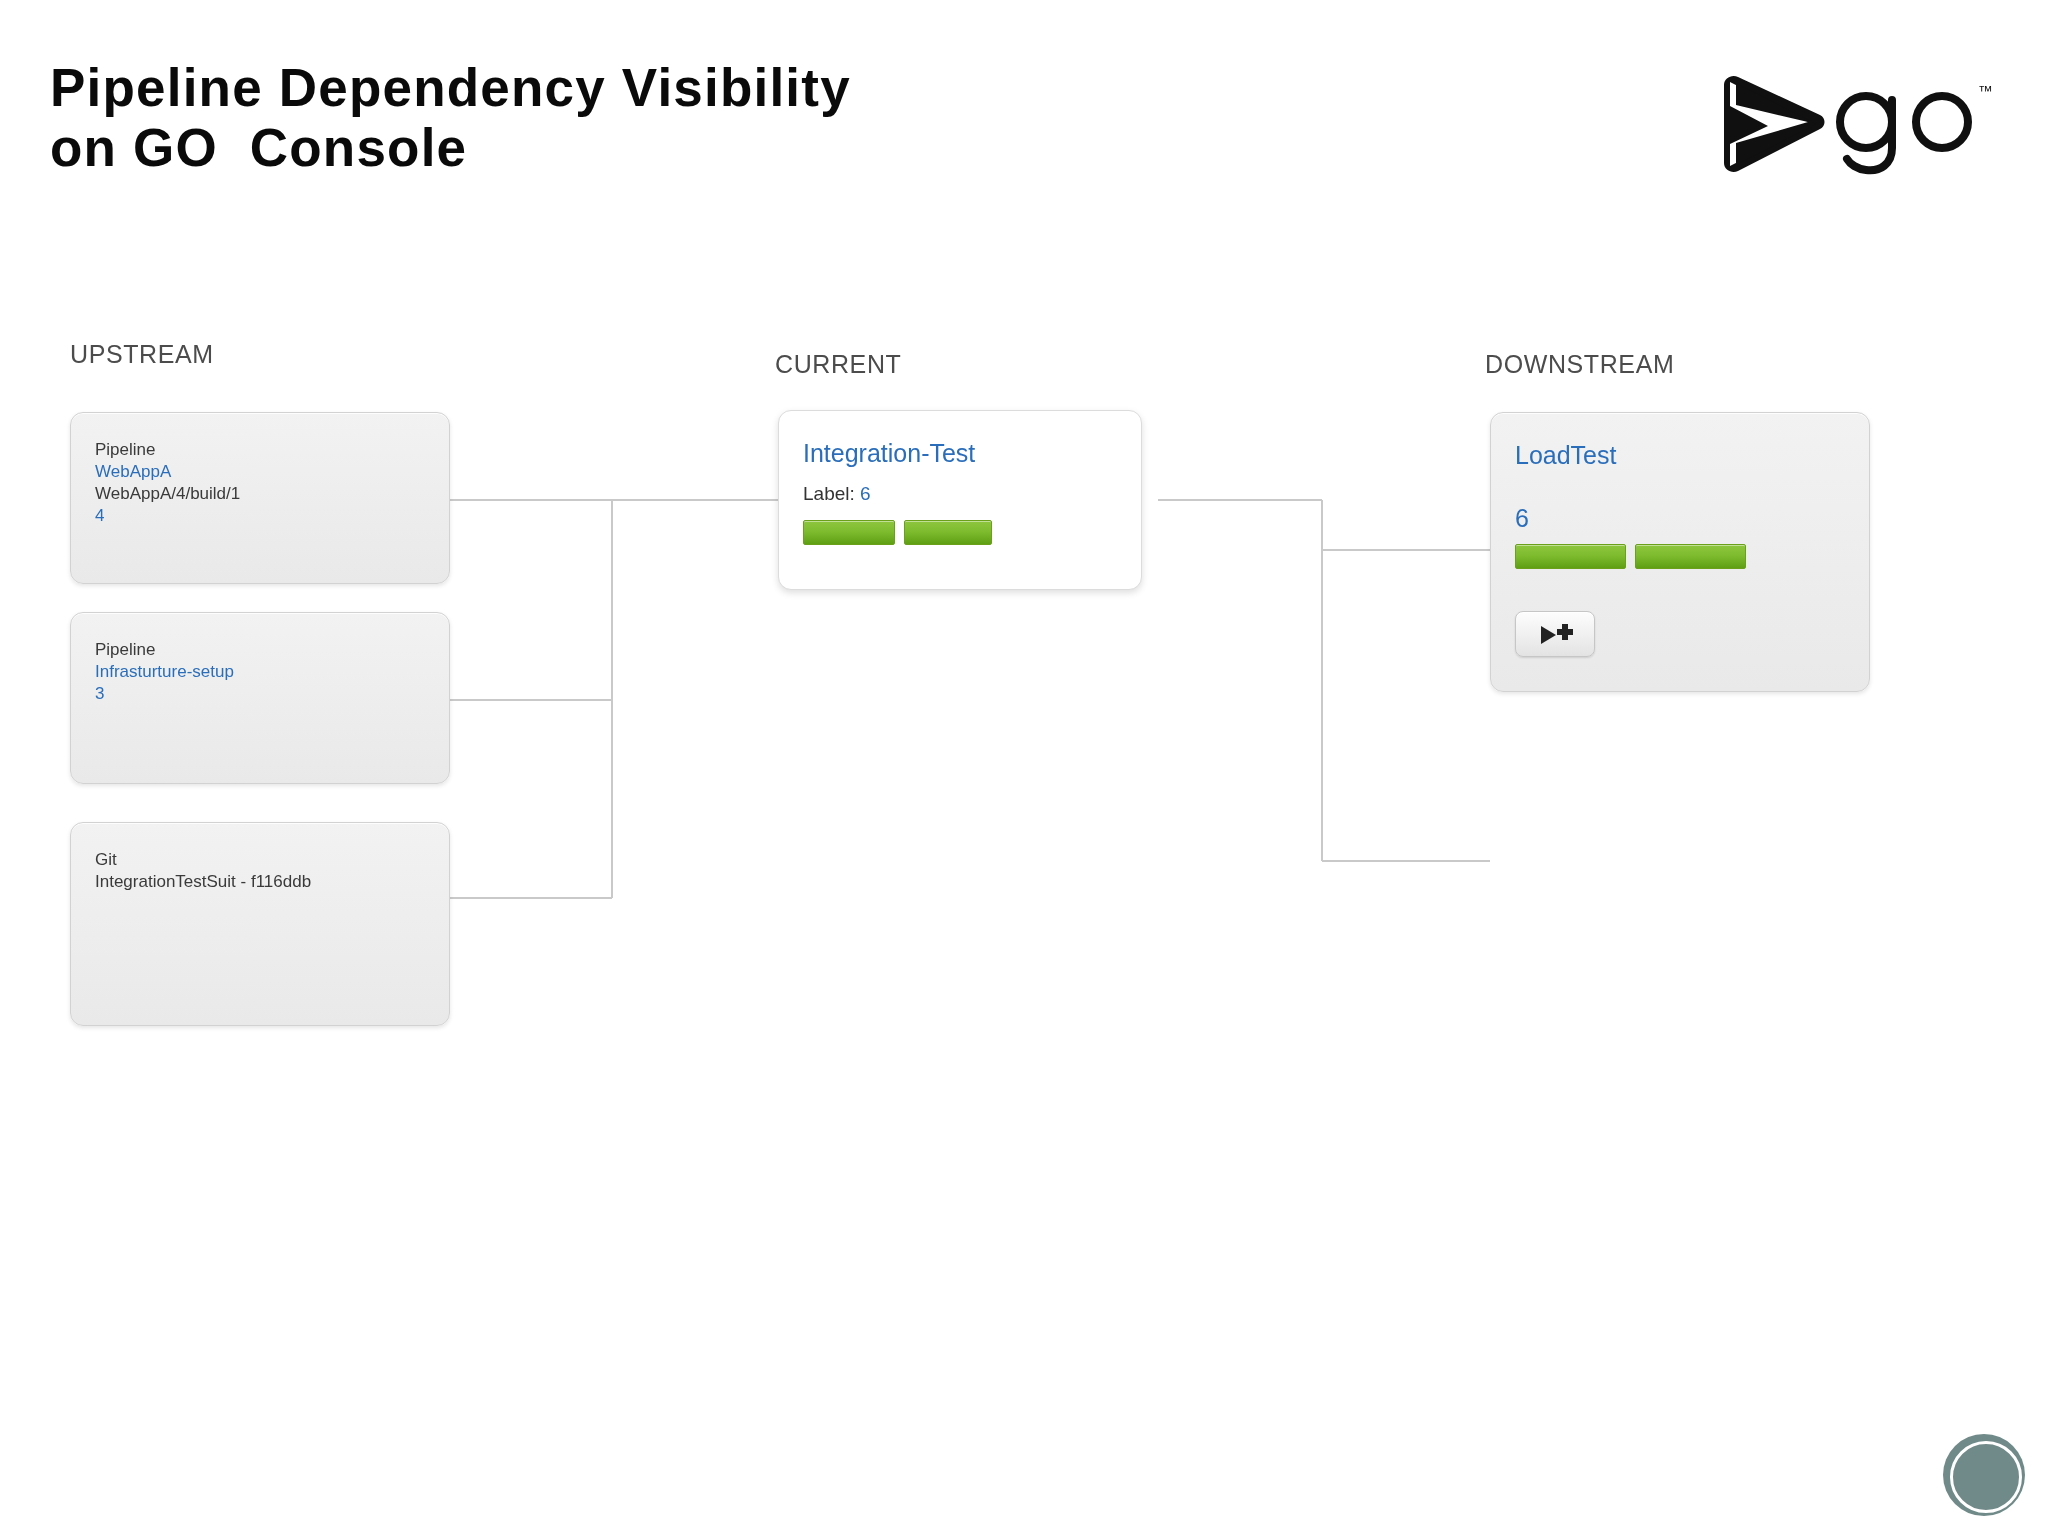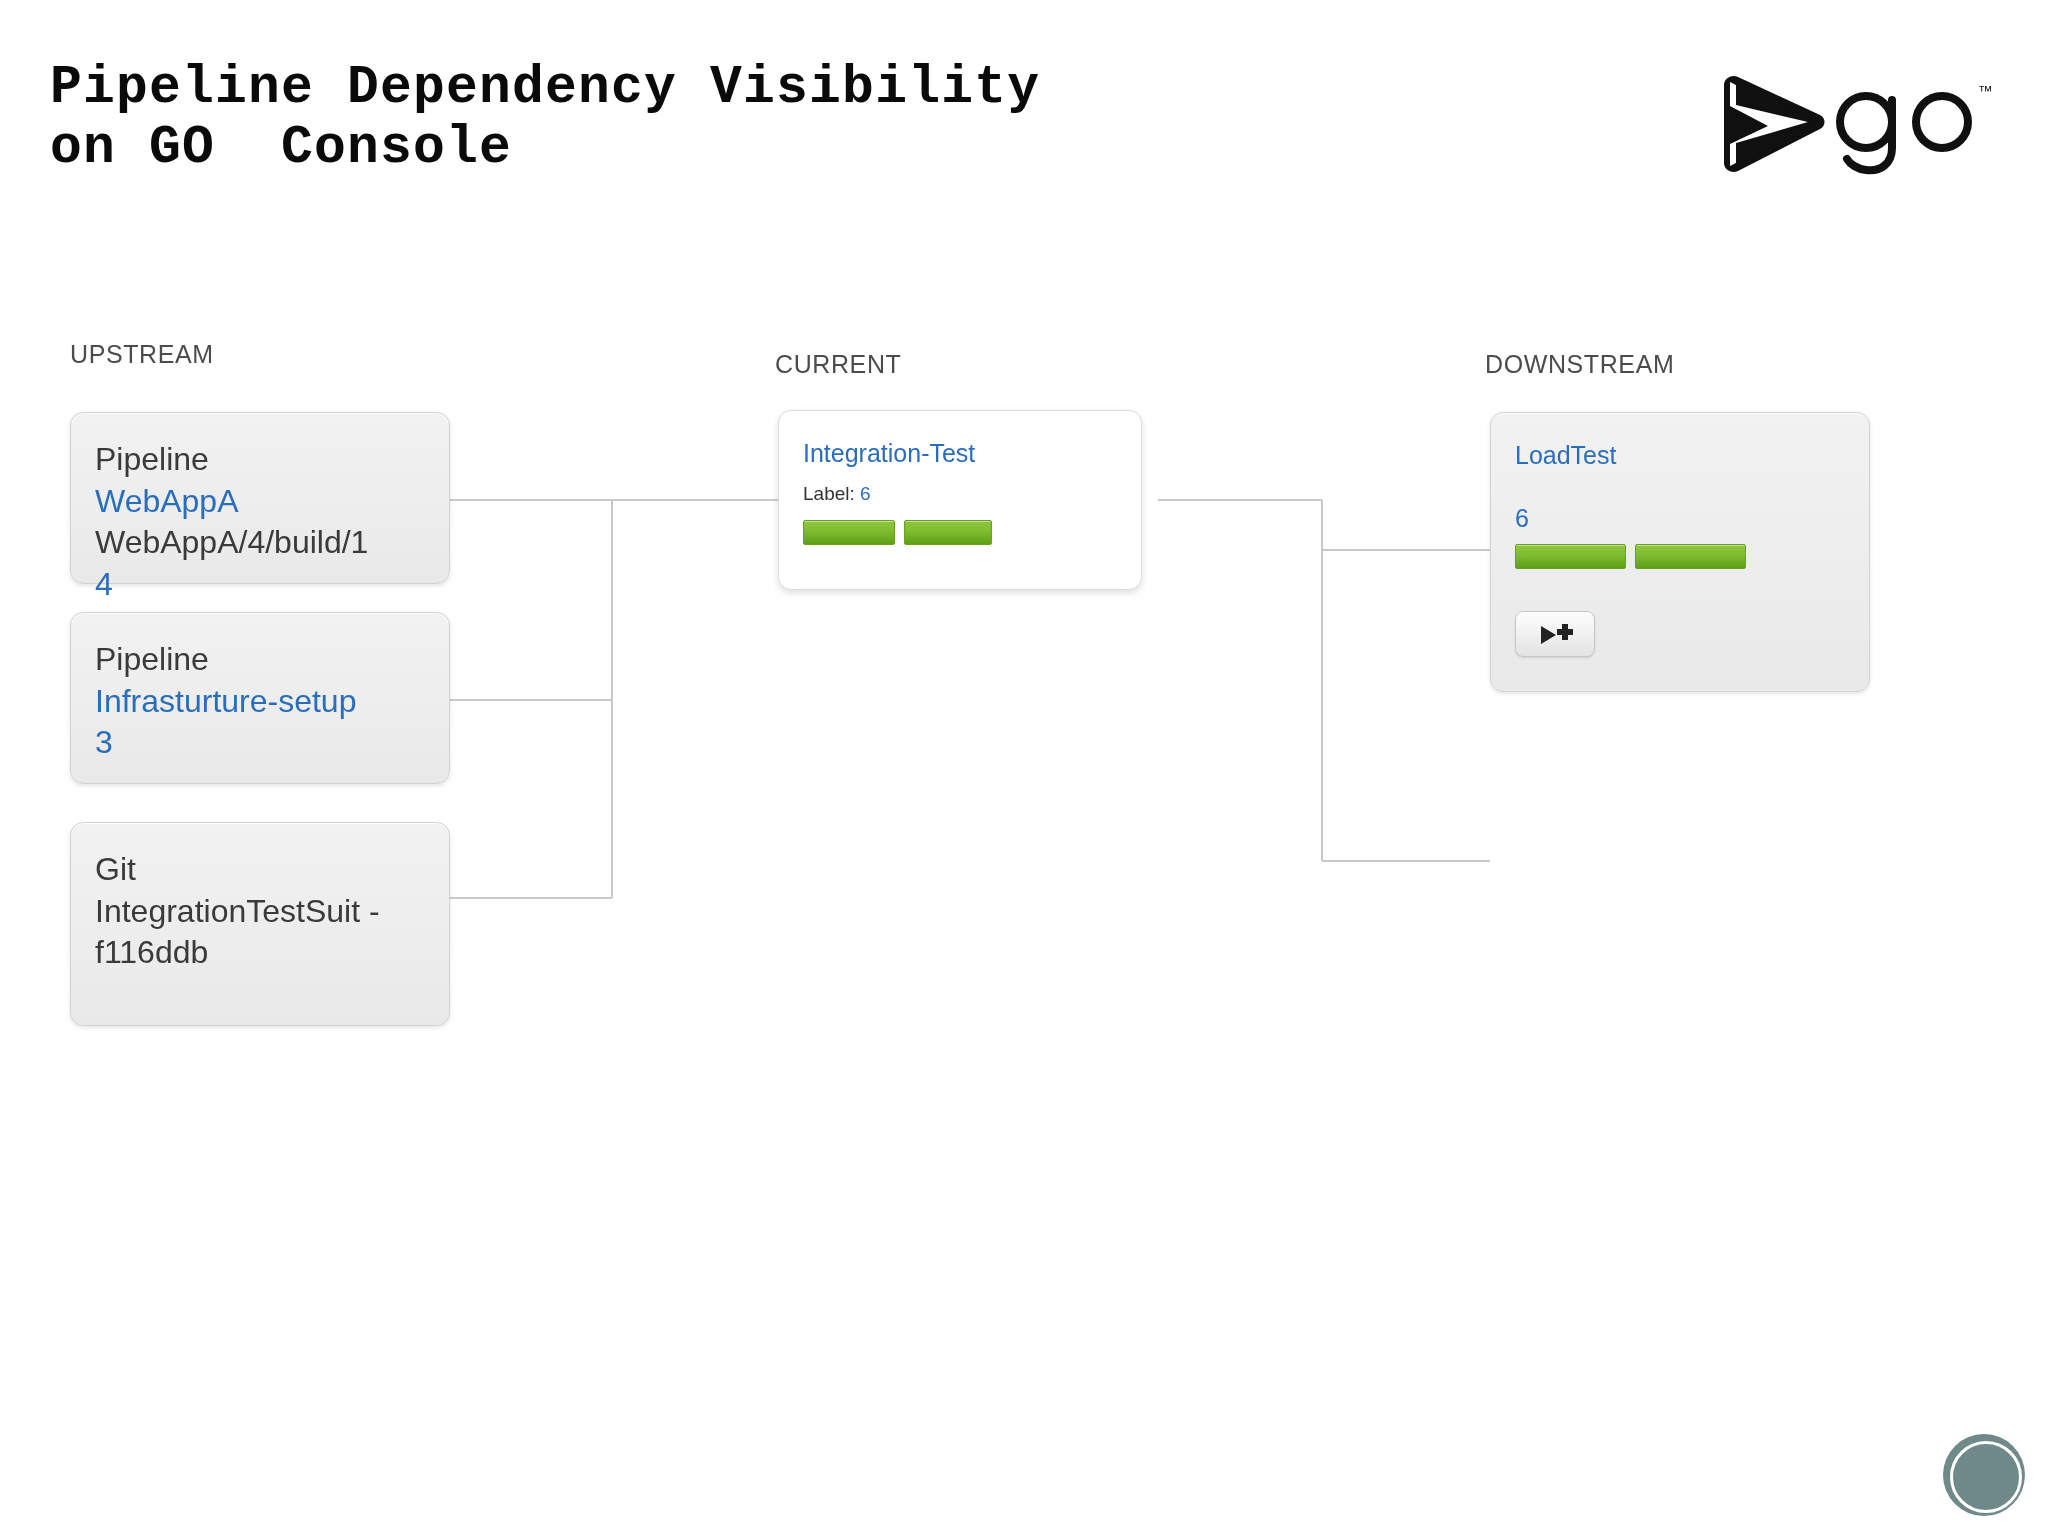--- a/index.html
+++ b/index.html
@@ -20,21 +20,21 @@
   }
 
   
   .title-block {
     position: absolute;
     left: 50px;
     top: 58px;
     width: 1200px;
   }
   .title-line {
-    font-family: Liberation Mono, monospace;
+    font-family: Liberation Sans, sans-serif;
     font-weight: 700;
     font-size: 53px;
     line-height: 1.14;
     letter-spacing: 1.2px;
     color: #0a0a0a;
     white-space: pre;
     -webkit-font-smoothing: none;
   }
 
   
@@ -76,21 +76,21 @@
     box-shadow: 0 2px 4px rgba(0,0,0,0.10), inset 0 1px 0 rgba(255,255,255,0.85);
     padding: 26px 24px 20px 24px;
   }
   .card.current-card {
     background: #ffffff;
     border: 1px solid #dcdcdc;
     box-shadow: 0 3px 7px rgba(0,0,0,0.13);
   }
 
   .card-line {
-    font-size: 32px;
+    font-size: 17px;
     line-height: 1.30;
     color: #3a3a3a;
     font-family: "Liberation Sans", sans-serif;
     white-space: pre-wrap;
   }
   .card-line.link  { color: #2a6ebb; }
   .card-line.count { color: #2a6ebb; }
   .card-line.title-link {
     color: #2a6ebb;
     font-size: 25px;

